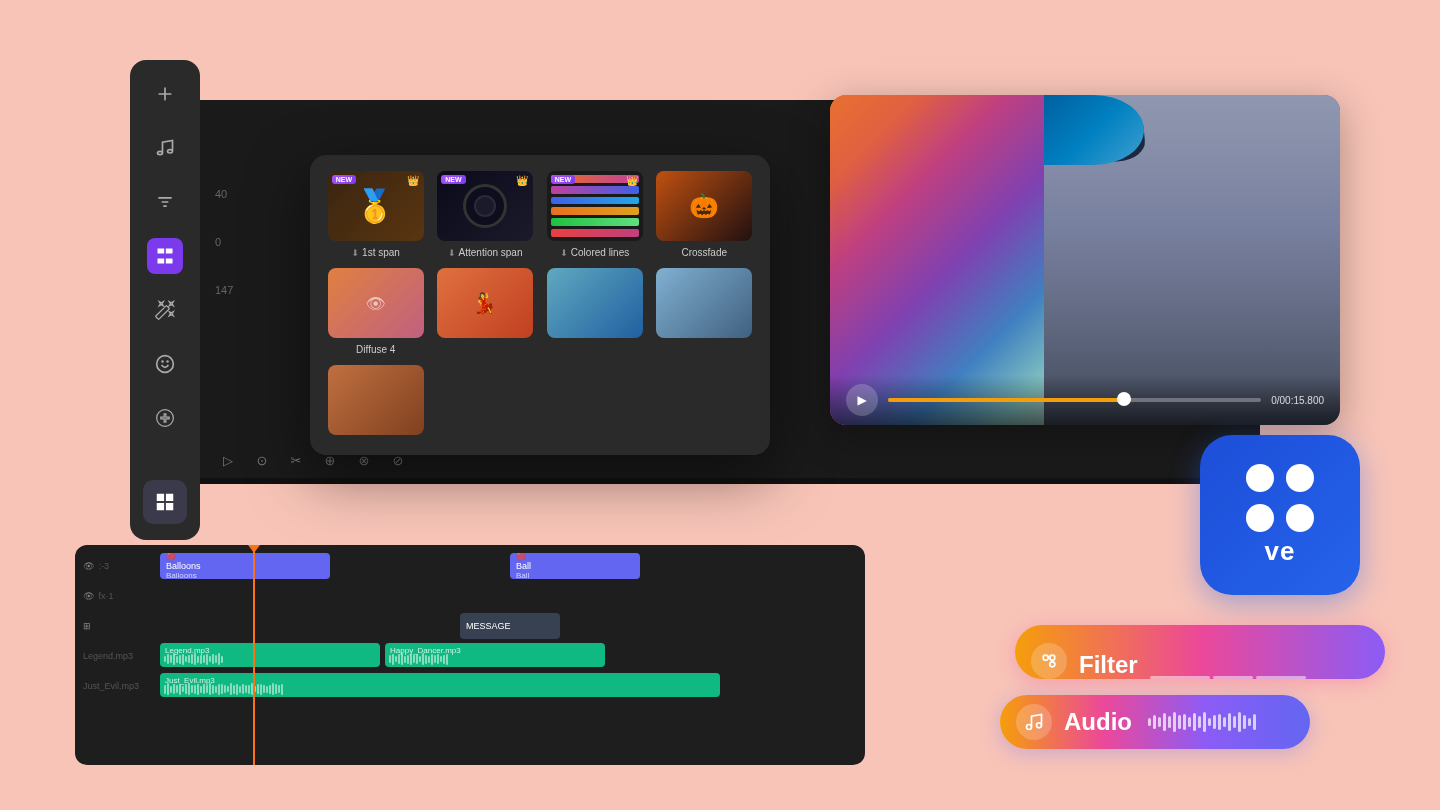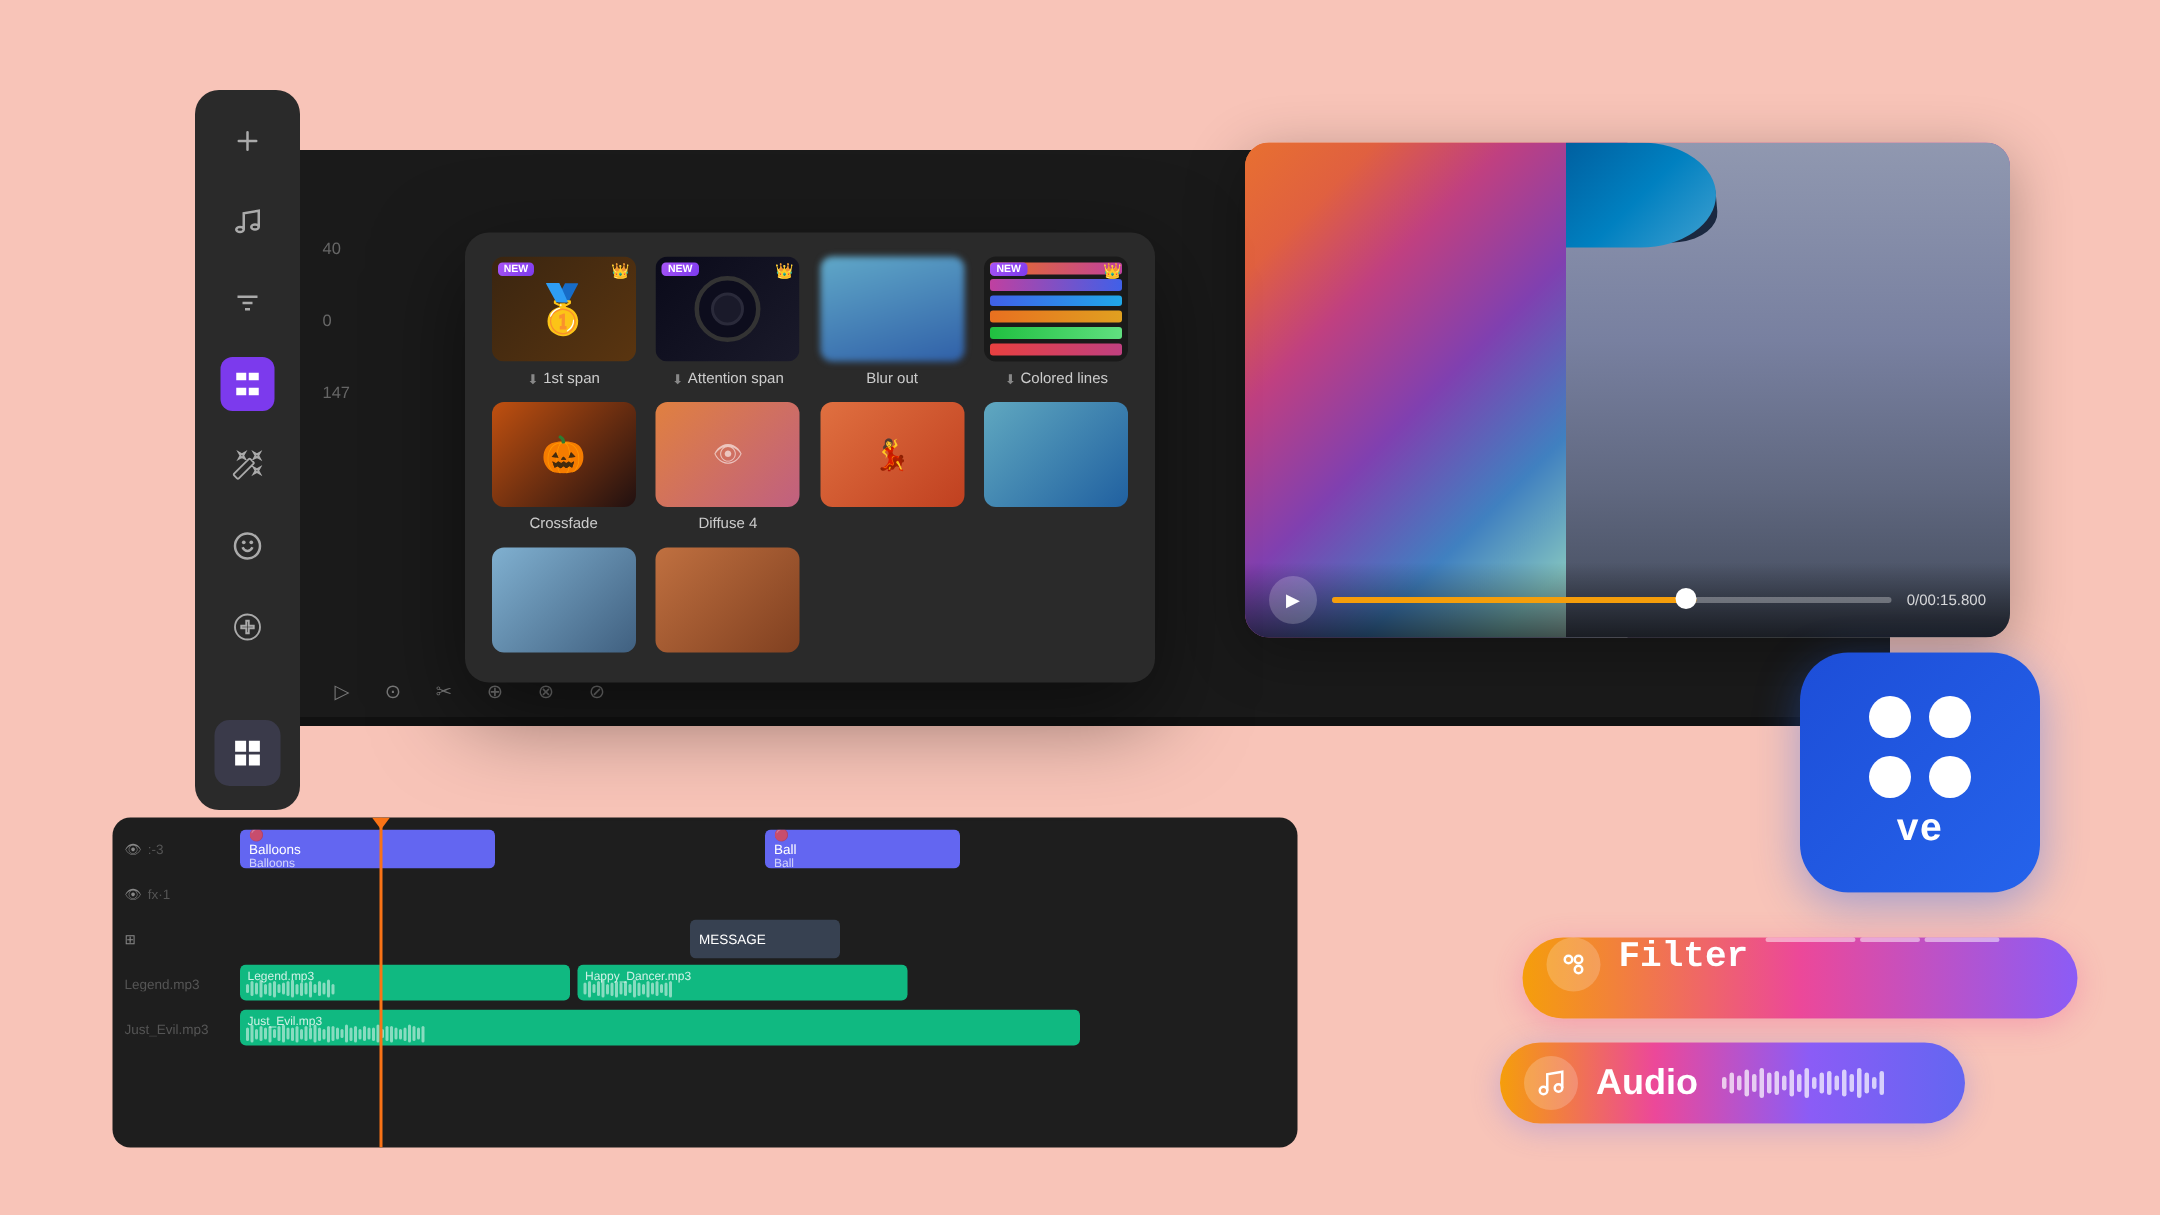--- a/index.html
+++ b/index.html
@@ -302,26 +302,25 @@
     
     .filter-badge {
       position: absolute;
       right: 55px;
       top: 625px;
       width: 370px;
       height: 54px;
       background: linear-gradient(90deg, #f59e0b, #ec4899, #8b5cf6);
       border-radius: 27px;
       display: flex;
-      align-items: flex-start;
+      align-items: flex-end;
       padding: 0 16px;
       gap: 12px;
       box-shadow: 0 4px 20px rgba(236,72,153,0.3);
       z-index: 10;
-      font-family: Liberation Mono, monospace;
     }
 
     .filter-icon-circle {
       width: 36px;
       height: 36px;
       background: rgba(255,255,255,0.2);
       border-radius: 50%;
       display: flex;
       align-items: center;
       justify-content: center;
@@ -490,21 +489,21 @@
   <div class="toolbar-bottom">
     <div class="toolbar-grid-btn">
       <svg width="22" height="22" viewBox="0 0 24 24" fill="white">
           <path d="M3 3h8v8H3zm10 0h8v8h-8zM3 13h8v8H3zm10 0h8v8h-8z"></path>
         </svg>
     </div>
   </div>
 </div>
 
 <div style="position:absolute;left:215px;top:160px;z-index:7;display:flex;flex-direction:column;gap:36px;">
-  <div style="font-size:11px;color:#666;">40</div>
+  <div style="font-size:11px;color:#666;margin-top:28px;">40</div>
   <div style="font-size:11px;color:#666;">0</div>
   <div style="font-size:11px;color:#666;">147</div>
 </div>
 
 <div class="editor-toolbar-strip">
   <div class="toolbar-tool-icon">▷</div>
   <div class="toolbar-tool-icon">⊙</div>
   <div class="toolbar-tool-icon">✂</div>
   <div class="toolbar-tool-icon">⊕</div>
   <div class="toolbar-tool-icon">⊗</div>
@@ -714,28 +713,20 @@
         <div class="new-badge">NEW</div>
         <div class="crown-badge">👑</div>
       </div>
       <div class="effect-label">
         <span style="font-size:9px;color:#888;">⬇</span>
         <span>Attention span</span>
       </div>
     </div>
 
 
-    <div class="effect-item">
-      <div class="effect-thumb" style="background:linear-gradient(135deg,#60a8c8,#3060a8);filter:blur(2px);">
-        <div style="width:100%;height:100%;background:linear-gradient(180deg,rgba(96,168,200,0.5),rgba(48,96,168,0.5));"></div>
-      </div>
-      <div class="effect-label">
-        <span>Blur out</span>
-      </div>
-    </div>
 
     <div class="effect-item">
       <div class="effect-thumb" style="background:#1a1a1a;overflow:hidden;">
         <div class="colored-lines-overlay">
           <div class="color-stripe" style="background:linear-gradient(90deg,#e87020,#c040a0);height:8px;"></div>
           <div class="color-stripe" style="background:linear-gradient(90deg,#c040a0,#4060e8);height:8px;"></div>
           <div class="color-stripe" style="background:linear-gradient(90deg,#4060e8,#20a8e8);height:8px;"></div>
           <div class="color-stripe" style="background:linear-gradient(90deg,#e87020,#e0a020);height:8px;"></div>
           <div class="color-stripe" style="background:linear-gradient(90deg,#20c040,#60e080);height:6px;"></div>
           <div class="color-stripe" style="background:linear-gradient(90deg,#e84040,#c04080);height:6px;"></div>

